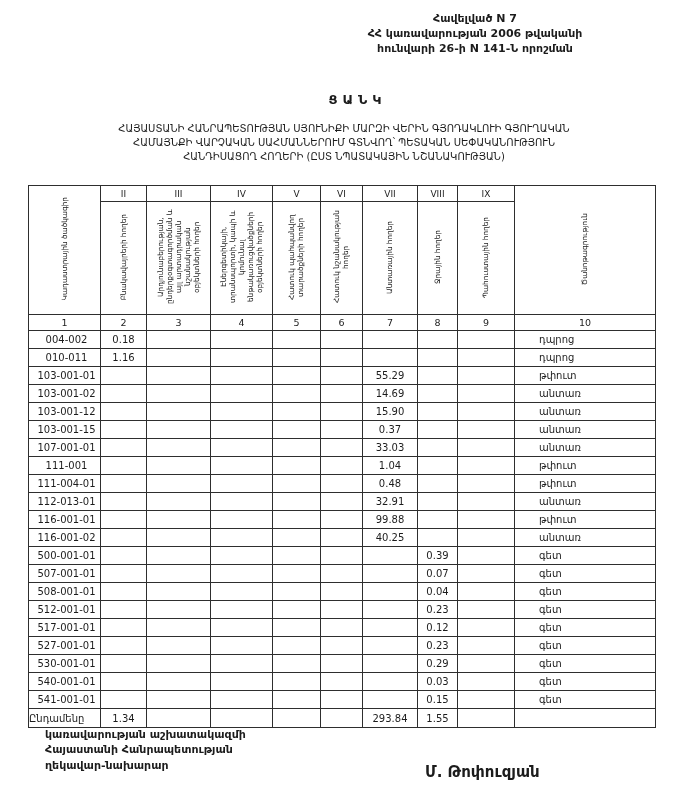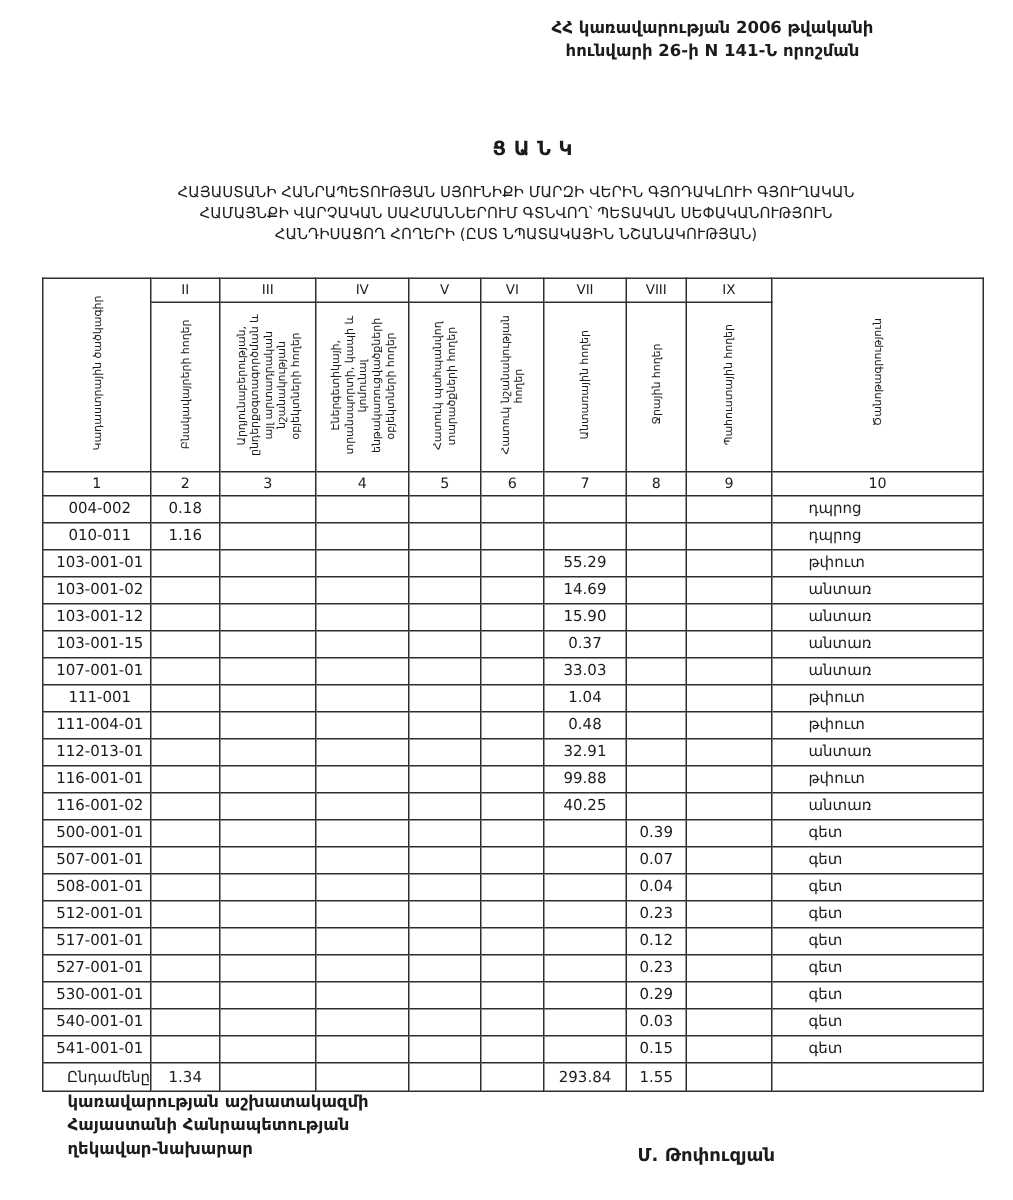--- a/index.html
+++ b/index.html
@@ -43,37 +43,38 @@
     white-space: normal; text-align: center;
   }
   td.span-head { vertical-align: middle; text-align: center; }
   td.span-head .vt { max-height: 124px; }
   tr.num-row td { height: 15px; text-align: center; font-size: 9.5px; }
   tr.data-row td { height: 17px; }
   td.cell-code { text-align: center; padding-left: 4px; }
   td.cell-val { text-align: center; }
   td.cell-remark { text-align: left; padding-left: 24px; }
   tr.total-row td { height: 18px; }
-  tr.total-row td.cell-code { text-align: right; padding-left: 12px; }
+  tr.total-row td.cell-code { text-align: left; padding-left: 0; }
 
   .footer-left {
     position: absolute; left: 45px; top: 727px; width: 300px;
     font-weight: bold; font-size: 11px; line-height: 1.4;
   }
   .signature {
     position: absolute; left: 425px; top: 763px;
-    font-weight: bold; font-size: 12px;
+    font-weight: bold; font-size: 15px;
   }
 </style>
 </head>
 <body>
 
 <div class="page">
 
   <div class="header-right">
+    <div>Հավելված N 7</div>
     <div>ՀՀ կառավարության 2006 թվականի</div>
     <div>հունվարի 26-ի N 141-Ն որոշման</div>
   </div>
 
   <div class="doc-title">ՑԱՆԿ</div>
 
   <div class="doc-subtitle">
     <div>ՀԱՅԱՍՏԱՆԻ ՀԱՆՐԱՊԵՏՈՒԹՅԱՆ ՍՅՈՒՆԻՔԻ ՄԱՐԶԻ ՎԵՐԻՆ ԳՅՈԴԱԿԼՈՒԻ ԳՅՈՒՂԱԿԱՆ</div>
     <div>ՀԱՄԱՅՆՔԻ ՎԱՐՉԱԿԱՆ ՍԱՀՄԱՆՆԵՐՈՒՄ ԳՏՆՎՈՂ՝ ՊԵՏԱԿԱՆ ՍԵՓԱԿԱՆՈՒԹՅՈՒՆ</div>
     <div>ՀԱՆԴԻՍԱՑՈՂ ՀՈՂԵՐԻ (ԸՍՏ ՆՊԱՏԱԿԱՅԻՆ ՆՇԱՆԱԿՈՒԹՅԱՆ)</div>

